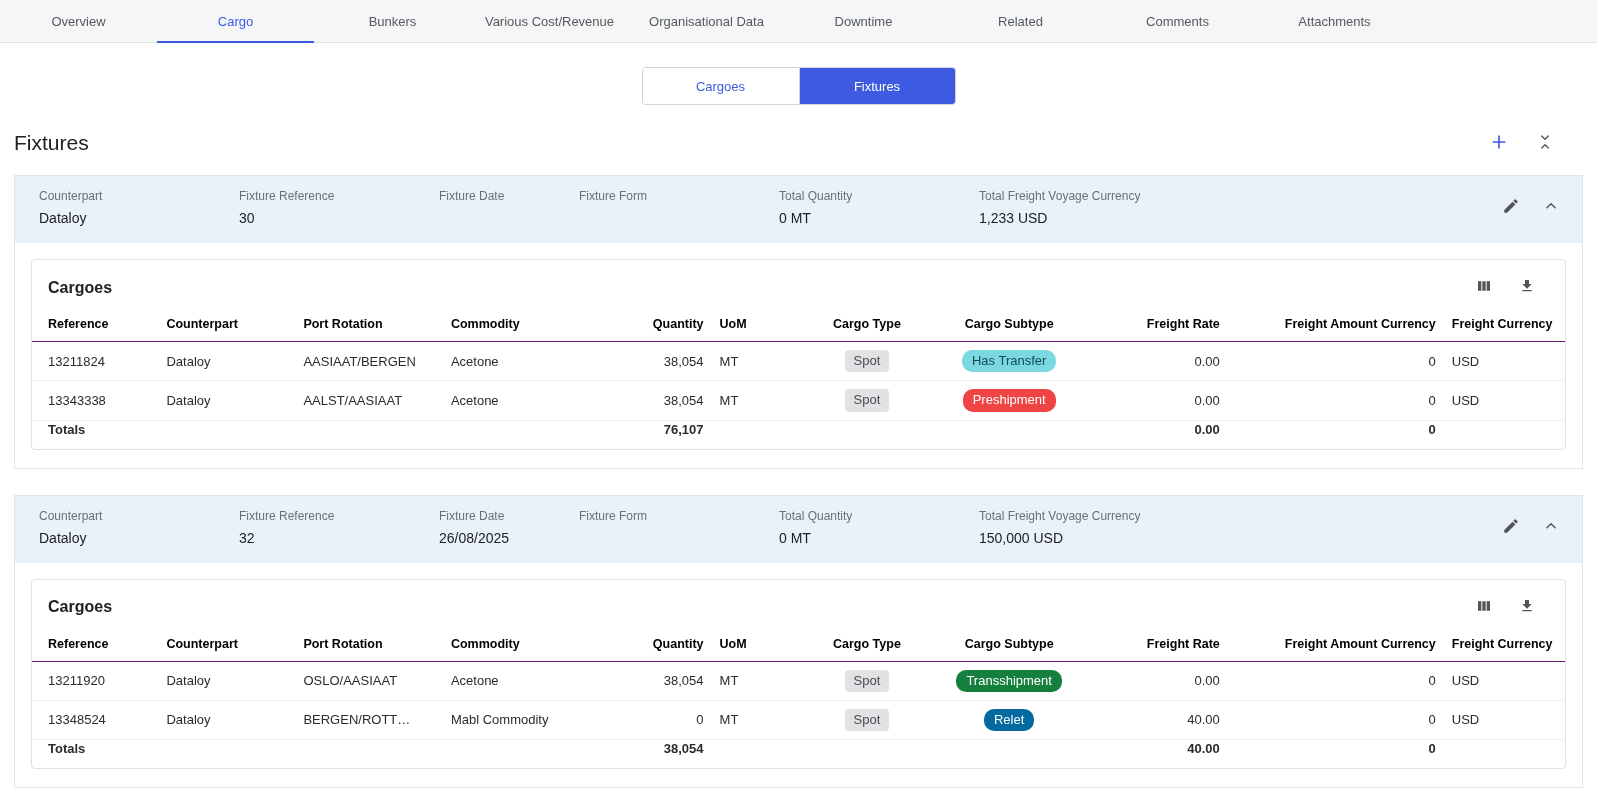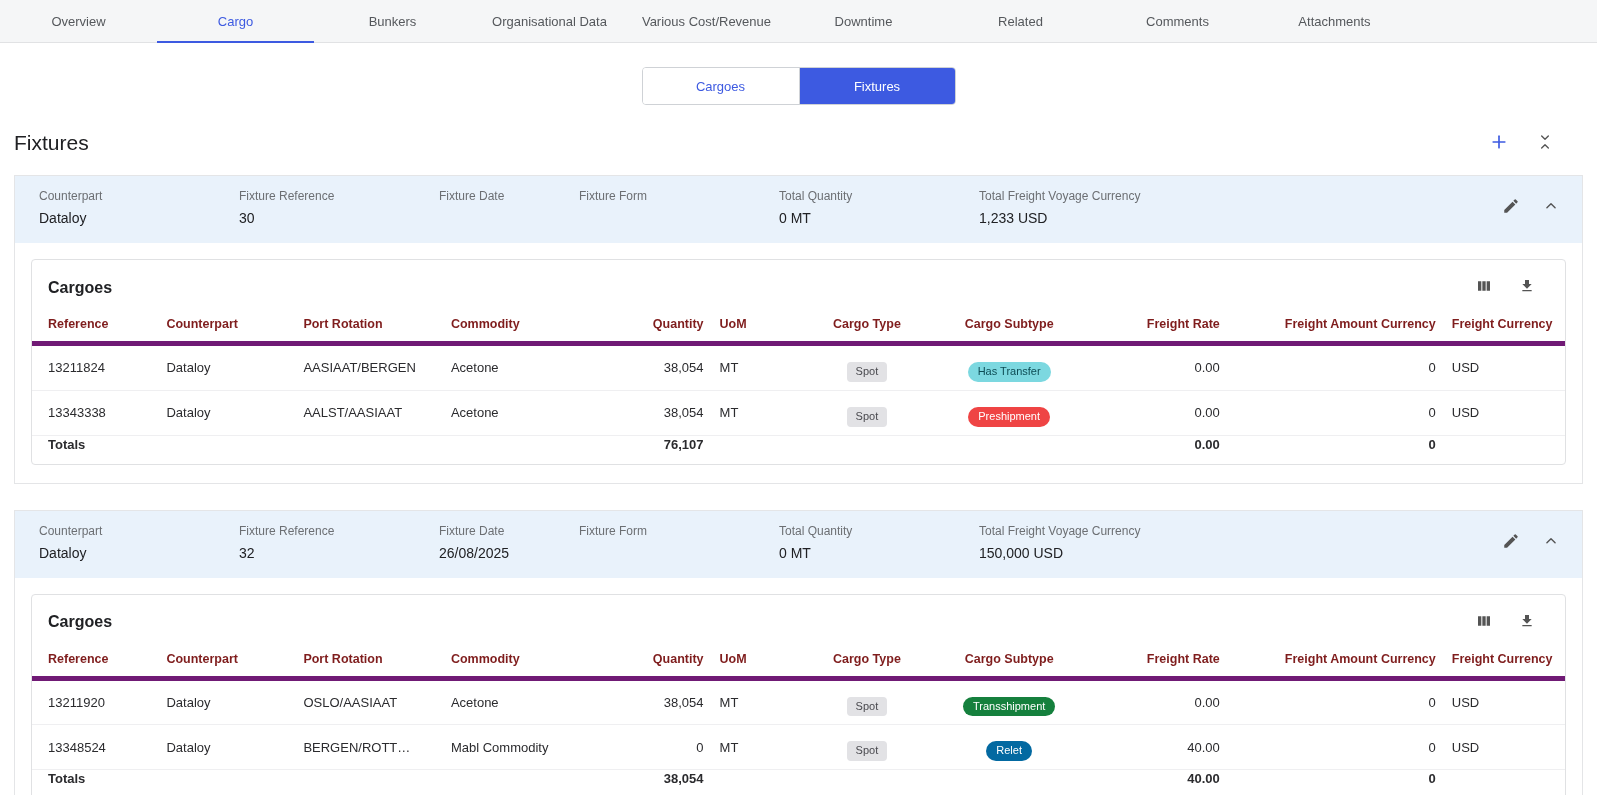--- a/index.html
+++ b/index.html
@@ -98,60 +98,59 @@
     padding: 18px 16px 10px 16px;
   }
   .panel-title { font-size: 16px; font-weight: 700; margin: 0; color: #202124; }
   .panel-icons { display: flex; align-items: center; gap: 26px; padding-right: 14px; }
 
   
   table { width: 100%; border-collapse: collapse; table-layout: fixed; }
   th {
     font-size: 12.5px;
     font-weight: 700;
-    color: #7f1d1d;
+    color: #000000;
     text-align: left;
     padding: 10px 8px;
-    border-bottom: 5px solid #701a75;
+    border-bottom: 1px solid #701a75;
     white-space: nowrap;
     overflow: hidden;
   }
   td {
     font-size: 13px;
     color: #2b2b2e;
     padding: 8px 8px;
     border-bottom: 1px solid #efeff1;
     white-space: nowrap;
     overflow: hidden;
     text-overflow: ellipsis;
   }
   th:first-child, td:first-child { padding-left: 16px; }
   tr.totals td { font-weight: 700; border-bottom: none; padding-top: 1px; padding-bottom: 12px; }
   .ta-r { text-align: right; }
   .ta-c { text-align: center; }
 
   .chip {
     display: inline-block;
-    font-size: 11px;
+    font-size: 13px;
     line-height: 1.25;
     padding: 3px 10px;
     border-radius: 10px;
-    margin-top: 8px;
   }
   .chip-rect { border-radius: 4px; padding: 3px 9px; }
 </style>
 </head>
 <body>
 
 <nav class="tabbar">
   <div class="tab">Overview</div>
   <div class="tab active">Cargo</div>
   <div class="tab">Bunkers</div>
+  <div class="tab">Various Cost/Revenue</div>
   <div class="tab">Organisational Data</div>
-  <div class="tab">Various Cost/Revenue</div>
   <div class="tab">Downtime</div>
   <div class="tab">Related</div>
   <div class="tab">Comments</div>
   <div class="tab">Attachments</div>
 </nav>
 
 <div class="toggle-row">
   <div class="toggle-group">
     <button class="toggle-btn">Cargoes</button>
     <button class="toggle-btn active">Fixtures</button>

